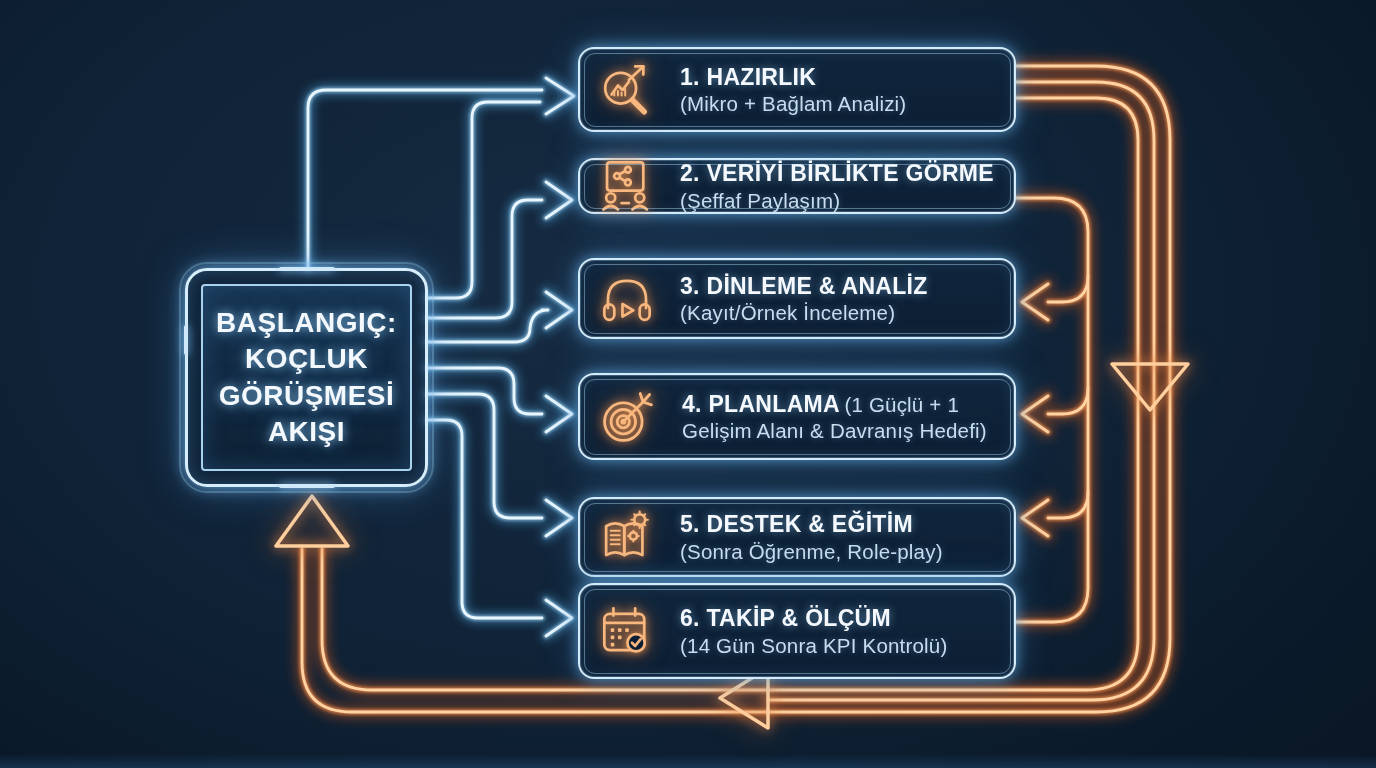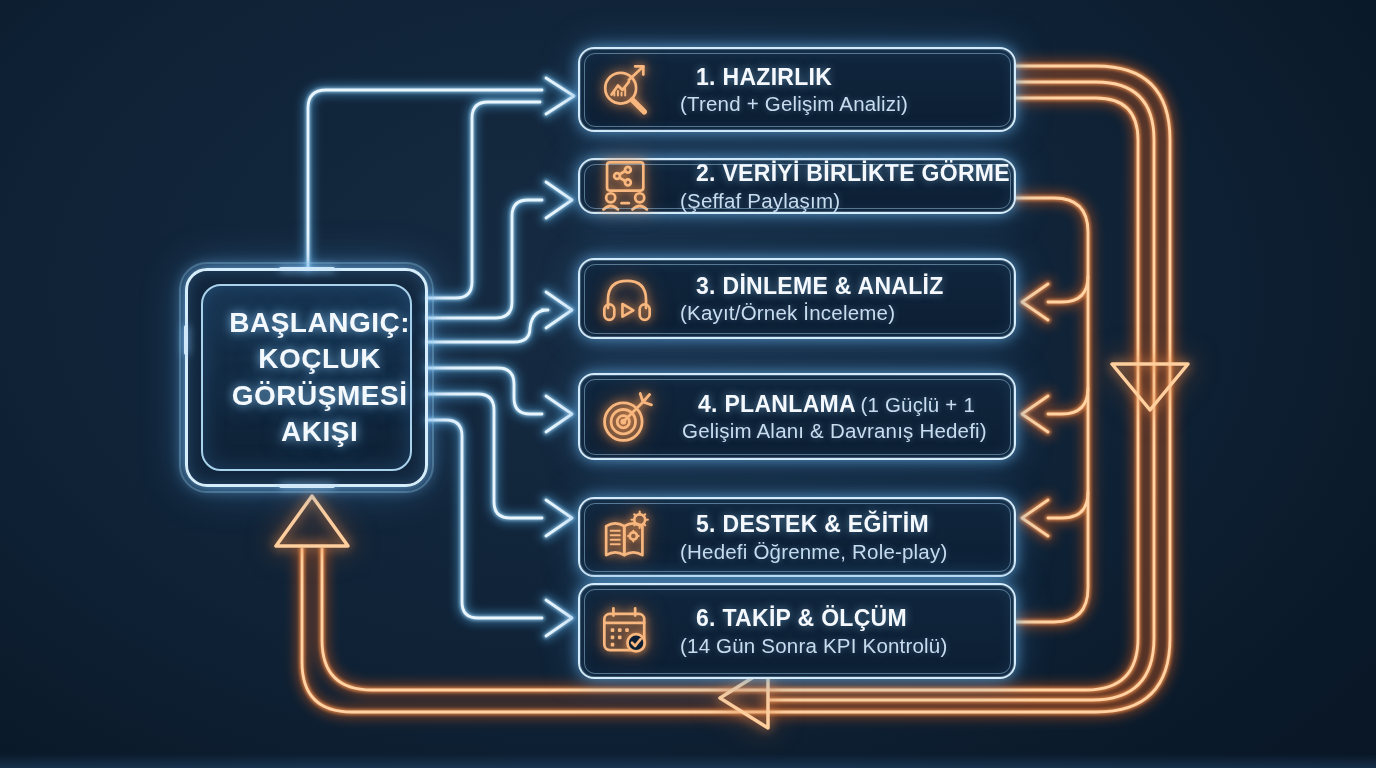--- a/index.html
+++ b/index.html
@@ -33,37 +33,37 @@
   }
   .step::after{content:"";position:absolute;inset:3.5px;border:1.3px solid rgba(170,215,245,.45);
     border-radius:11px;pointer-events:none;}
   .step .icon{flex:0 0 auto;margin-left:18px;margin-right:24px;display:flex;}
   .step .icon svg{stroke:#f8b77e;stroke-width:3;fill:none;stroke-linecap:round;stroke-linejoin:round;
     filter:drop-shadow(0 0 4px rgba(243,152,80,.9)) drop-shadow(0 0 10px rgba(210,110,50,.5));}
   .step .icon .dot{fill:#f8b77e;stroke:none;}
   .step .icon .fillbg{fill:#0c1e33;}
   .step .txt{width:332px;line-height:1.22;}
   .step .t1{display:block;font-weight:bold;font-size:23px;color:#f5f9fd;letter-spacing:.3px;
-    text-shadow:0 0 8px rgba(150,205,245,.55);margin-left:16px;}
+    text-shadow:0 0 8px rgba(150,205,245,.55);}
   .step .t2{display:block;font-size:20.5px;color:#c9ddef;letter-spacing:.2px;
     text-shadow:0 0 6px rgba(130,185,230,.4);}
   .step .txt.flow .t1,.step .txt.flow .t2{display:inline;}
 
   
   .start{position:absolute;left:185px;top:268px;width:243px;height:219px;box-sizing:border-box;
     border:3px solid #d6edfb;border-radius:22px;
     background:rgba(20,45,70,.25);
     box-shadow:0 0 16px rgba(120,190,245,.8),0 0 44px rgba(70,140,205,.45),
       inset 0 0 14px rgba(100,170,230,.25);}
   .start::before{content:"";position:absolute;inset:-9px;border:2px solid rgba(150,205,240,.30);
     border-radius:28px;pointer-events:none;}
-  .start-inner{position:absolute;inset:13px;border:2px solid #a9d2ec;border-radius:20px;
+  .start-inner{position:absolute;inset:13px;border:2px solid #a9d2ec;border-radius:4px;
     background:linear-gradient(180deg,#17334f 0%,#0e2135 100%);
     box-shadow:inset 0 0 22px rgba(60,120,180,.35);
-    display:flex;align-items:center;justify-content:flex-end;text-align:center;}
+    display:flex;align-items:center;justify-content:center;text-align:center;}
   .start-text{font-weight:bold;font-size:28px;line-height:1.3;color:#f4f9fd;letter-spacing:.5px;
     text-shadow:0 0 10px rgba(145,205,248,.8),0 0 22px rgba(90,160,220,.5);}
   .start-text span{display:block;}
   .notch{position:absolute;background:#cfe9fa;border-radius:2px;
     box-shadow:0 0 8px rgba(130,195,245,.9);}
   .notch.top{left:50%;top:-4px;width:56px;height:4px;transform:translateX(-50%);}
   .notch.bottom{left:50%;bottom:-4px;width:56px;height:4px;transform:translateX(-50%);}
   .notch.left{left:-4px;top:54px;width:4px;height:30px;}
 </style>
 </head>
@@ -135,21 +135,21 @@
         <circle cx="25" cy="30" r="17"></circle>
         <path d="M15 37 L22 27 L27 32 L34 23"></path>
         <path d="M18 38 V34 M22 38 V33 M26 38 V35 M30 38 V31" style="stroke-width:2.2"></path>
         <path d="M34 21 L50 6"></path>
           <path d="M41 6 H50 V15"></path>
         <path d="M38 43 L51 56" style="stroke-width:6"></path>
       </svg>
     </span>
     <span class="txt">
       <span class="t1">1. HAZIRLIK</span>
-      <span class="t2">(Trend + Gelişim Analizi)</span>
+      <span class="t2">(Mikro + Bağlam Analizi)</span>
     </span>
   </div>
 
   <div class="step" style="top:158px;height:56px">
     <span class="icon">
       <svg width="58" height="60" viewBox="0 0 64 64">
         <rect x="10" y="6" width="40" height="31" rx="3"></rect>
         <circle cx="33" cy="14" r="3.2"></circle>
           <circle cx="21" cy="21" r="3.2"></circle>
           <circle cx="33" cy="28" r="3.2"></circle>
@@ -206,21 +206,21 @@
         <path d="M29 20 Q39 14 49 20 V52 Q39 46 29 52 Z"></path>
         <path d="M14 25 H24 M14 30 H24 M14 35 H24 M14 40 H24" style="stroke-width:2.2"></path>
         <circle cx="46" cy="13" r="6"></circle>
         <path d="M46 4 V7 M46 19 V22 M37 13 H40 M52 13 H55 M40 7 L42 9 M50 17 L52 19 M52 7 L50 9 M42 17 L40 19" style="stroke-width:2.4"></path>
         <circle cx="39" cy="31" r="4"></circle>
         <path d="M39 25 V27 M39 35 V37 M33 31 H35 M43 31 H45" style="stroke-width:2.2"></path>
       </svg>
     </span>
     <span class="txt">
       <span class="t1">5. DESTEK &amp; EĞİTİM</span>
-      <span class="t2">(Hedefi Öğrenme, Role-play)</span>
+      <span class="t2">(Sonra Öğrenme, Role-play)</span>
     </span>
   </div>
 
   <div class="step" style="top:583px;height:96px">
     <span class="icon">
       <svg width="58" height="60" viewBox="0 0 64 64">
         <rect x="7" y="13" width="44" height="40" rx="6"></rect>
         <path d="M7 23 H51"></path>
         <path d="M17 7 V15 M41 7 V15"></path>
         <rect class="dot" x="14" y="29" width="4" height="4" rx="1"></rect>

